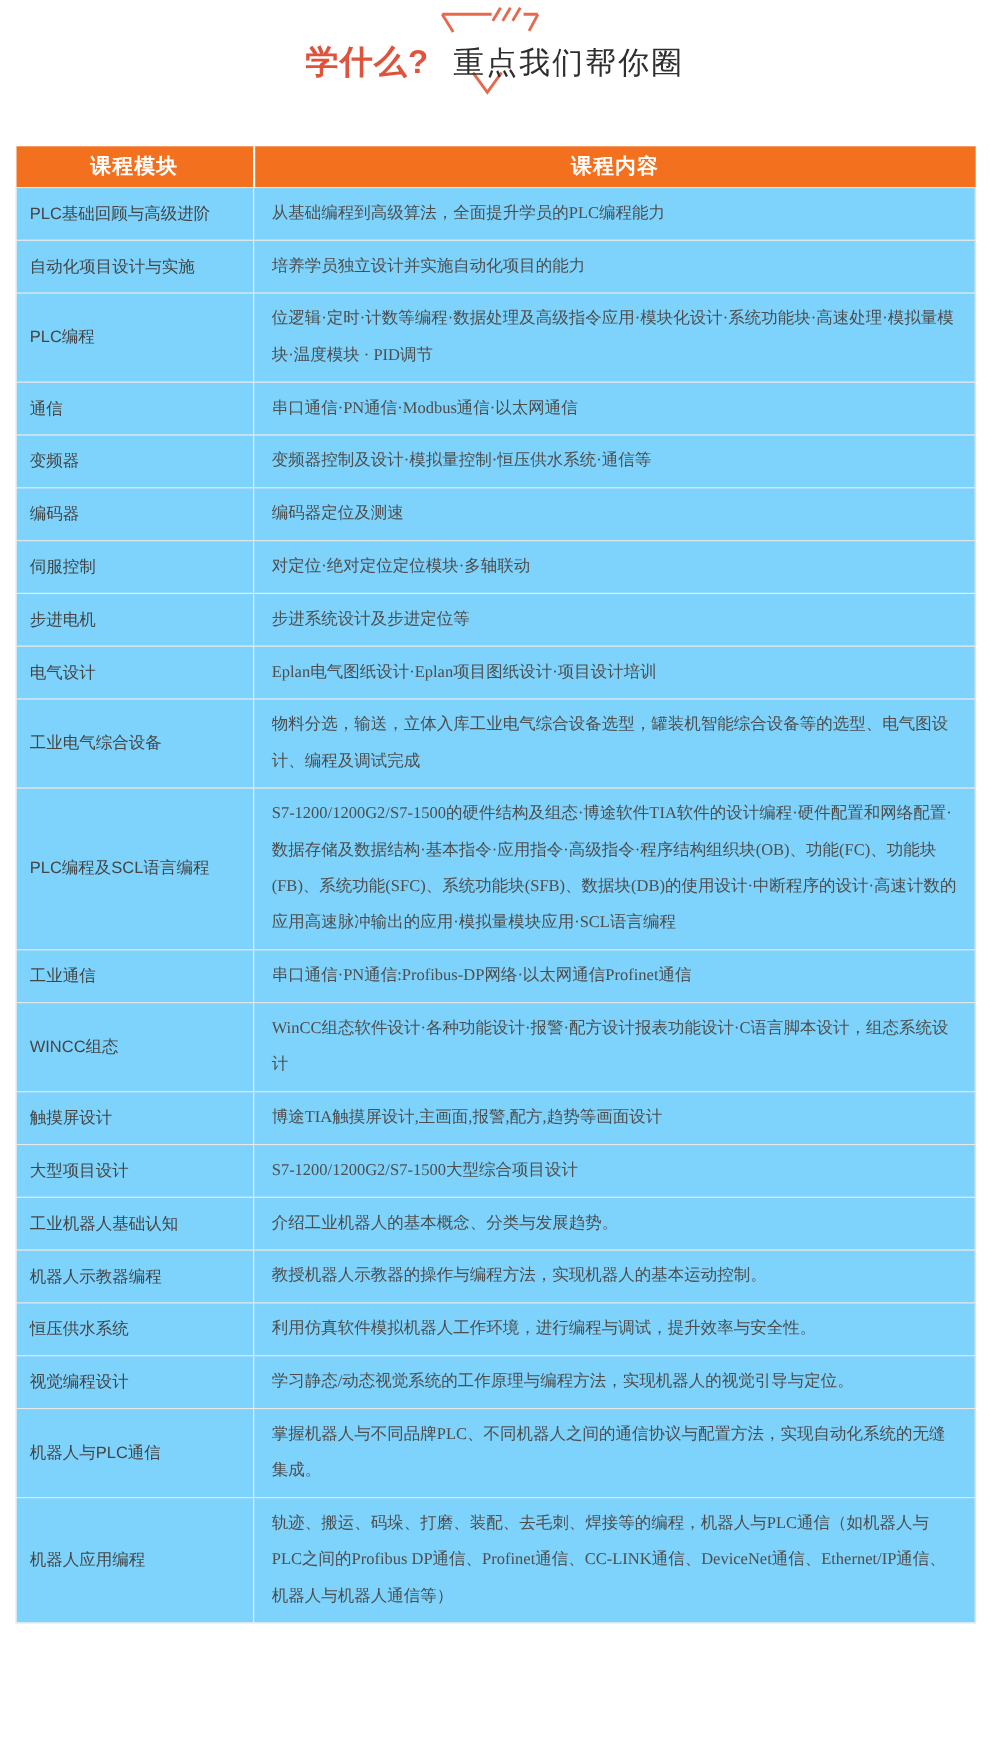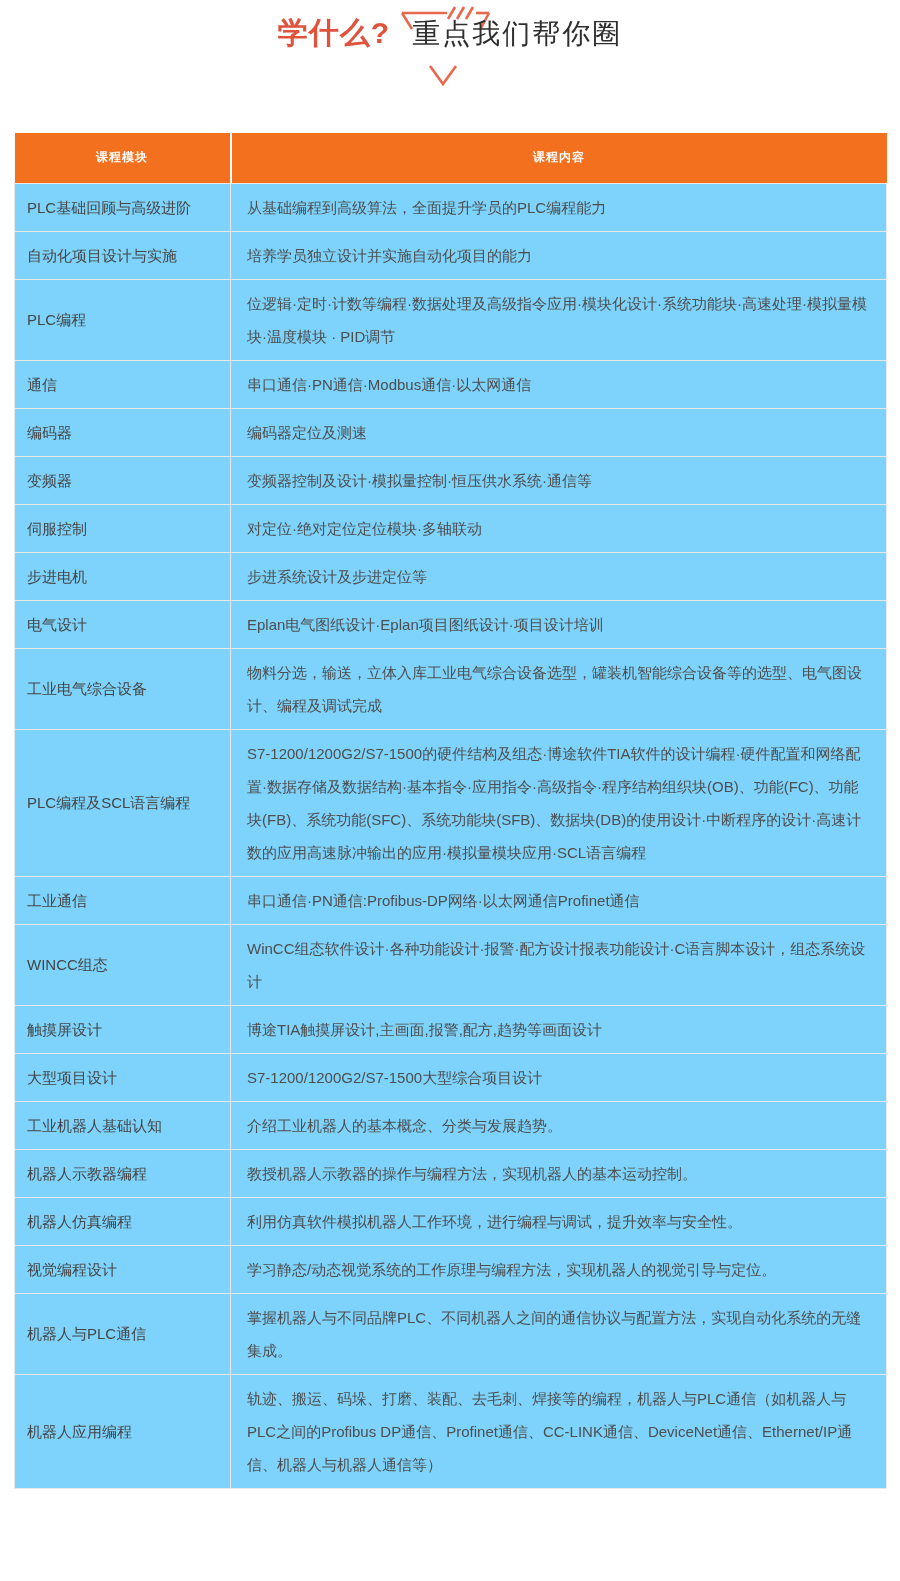--- a/index.html
+++ b/index.html
@@ -25,21 +25,21 @@
     height:133px;
     width:900px;
   }
   .title-row{
     position:relative;
     z-index:2;
     display:flex;
     justify-content:center;
     align-items:baseline;
     gap:22px;
-    padding-top:13px;
+    padding-top:36px;
   }
   .title-highlight{
     font-size:30px;
     font-weight:700;
     color:var(--title_highlight);
     letter-spacing:1px;
   }
   .title-main{
     font-size:28px;
     font-weight:400;
@@ -56,42 +56,43 @@
     width:872px;
     margin:0 0 0 14px;
     border-collapse:collapse;
     table-layout:fixed;
   }
   .course-table col.c-module{width:216px;}
   .course-table col.c-content{width:656px;}
   .course-table th{
     background:var(--header_bg);
     color:var(--header_text);
-    font-size:12px;
+    font-size:19px;
     font-weight:700;
-    height:50px;
+    height:37px;
     letter-spacing:1px;
     border:none;
   }
   .course-table th.th-module{border-right:2px solid #ffffff;}
   .course-table td{
     border:1px solid var(--border);
     font-size:15px;
     line-height:33px;
     padding:7px 14px;
     vertical-align:middle;
     background:#7dd3fc;
   }
   .course-table td.module-cell{
     color:var(--module_text);
     padding-left:12px;
   }
   .course-table td.content-cell{
     color:var(--body_text);
     padding-left:16px;
+    font-family:Liberation Serif, serif;
   }
 </style>
 </head>
 <body>
 
 <div class="page-header">
   <svg class="deco-svg" width="104" height="84" viewBox="0 0 104 84" fill="none">
     <g stroke="#e8684d" stroke-width="2.6" fill="none">
       <path d="M6 9 H51"></path>
       <path d="M6 9 L16 25"></path>
@@ -136,30 +137,30 @@
     <td class="module-cell">PLC编程</td>
     <td class="content-cell">位逻辑·定时·计数等编程·数据处理及高级指令应用·模块化设计·系统功能块·高速处理·模拟量模块·温度模块 · PID调节</td>
   </tr>
 
   <tr>
     <td class="module-cell">通信</td>
     <td class="content-cell">串口通信·PN通信·Modbus通信·以太网通信</td>
   </tr>
 
   <tr>
+    <td class="module-cell">变频器</td>
+    <td class="content-cell">变频器控制及设计·模拟量控制·恒压供水系统·通信等</td>
+  </tr>
+
+  <tr>
     <td class="module-cell">编码器</td>
     <td class="content-cell">编码器定位及测速</td>
   </tr>
 
   <tr>
-    <td class="module-cell">变频器</td>
-    <td class="content-cell">变频器控制及设计·模拟量控制·恒压供水系统·通信等</td>
-  </tr>
-
-  <tr>
     <td class="module-cell">伺服控制</td>
     <td class="content-cell">对定位·绝对定位定位模块·多轴联动</td>
   </tr>
 
   <tr>
     <td class="module-cell">步进电机</td>
     <td class="content-cell">步进系统设计及步进定位等</td>
   </tr>
 
 
@@ -202,21 +203,21 @@
     <td class="module-cell">工业机器人基础认知</td>
     <td class="content-cell">介绍工业机器人的基本概念、分类与发展趋势。</td>
   </tr>
 
   <tr>
     <td class="module-cell">机器人示教器编程</td>
     <td class="content-cell">教授机器人示教器的操作与编程方法，实现机器人的基本运动控制。</td>
   </tr>
 
   <tr>
-    <td class="module-cell">机器人仿真编程</td>
+    <td class="module-cell">恒压供水系统</td>
     <td class="content-cell">利用仿真软件模拟机器人工作环境，进行编程与调试，提升效率与安全性。</td>
   </tr>
 
   <tr>
     <td class="module-cell">视觉编程设计</td>
     <td class="content-cell">学习静态/动态视觉系统的工作原理与编程方法，实现机器人的视觉引导与定位。</td>
   </tr>
 
   <tr>
     <td class="module-cell">机器人与PLC通信</td>

